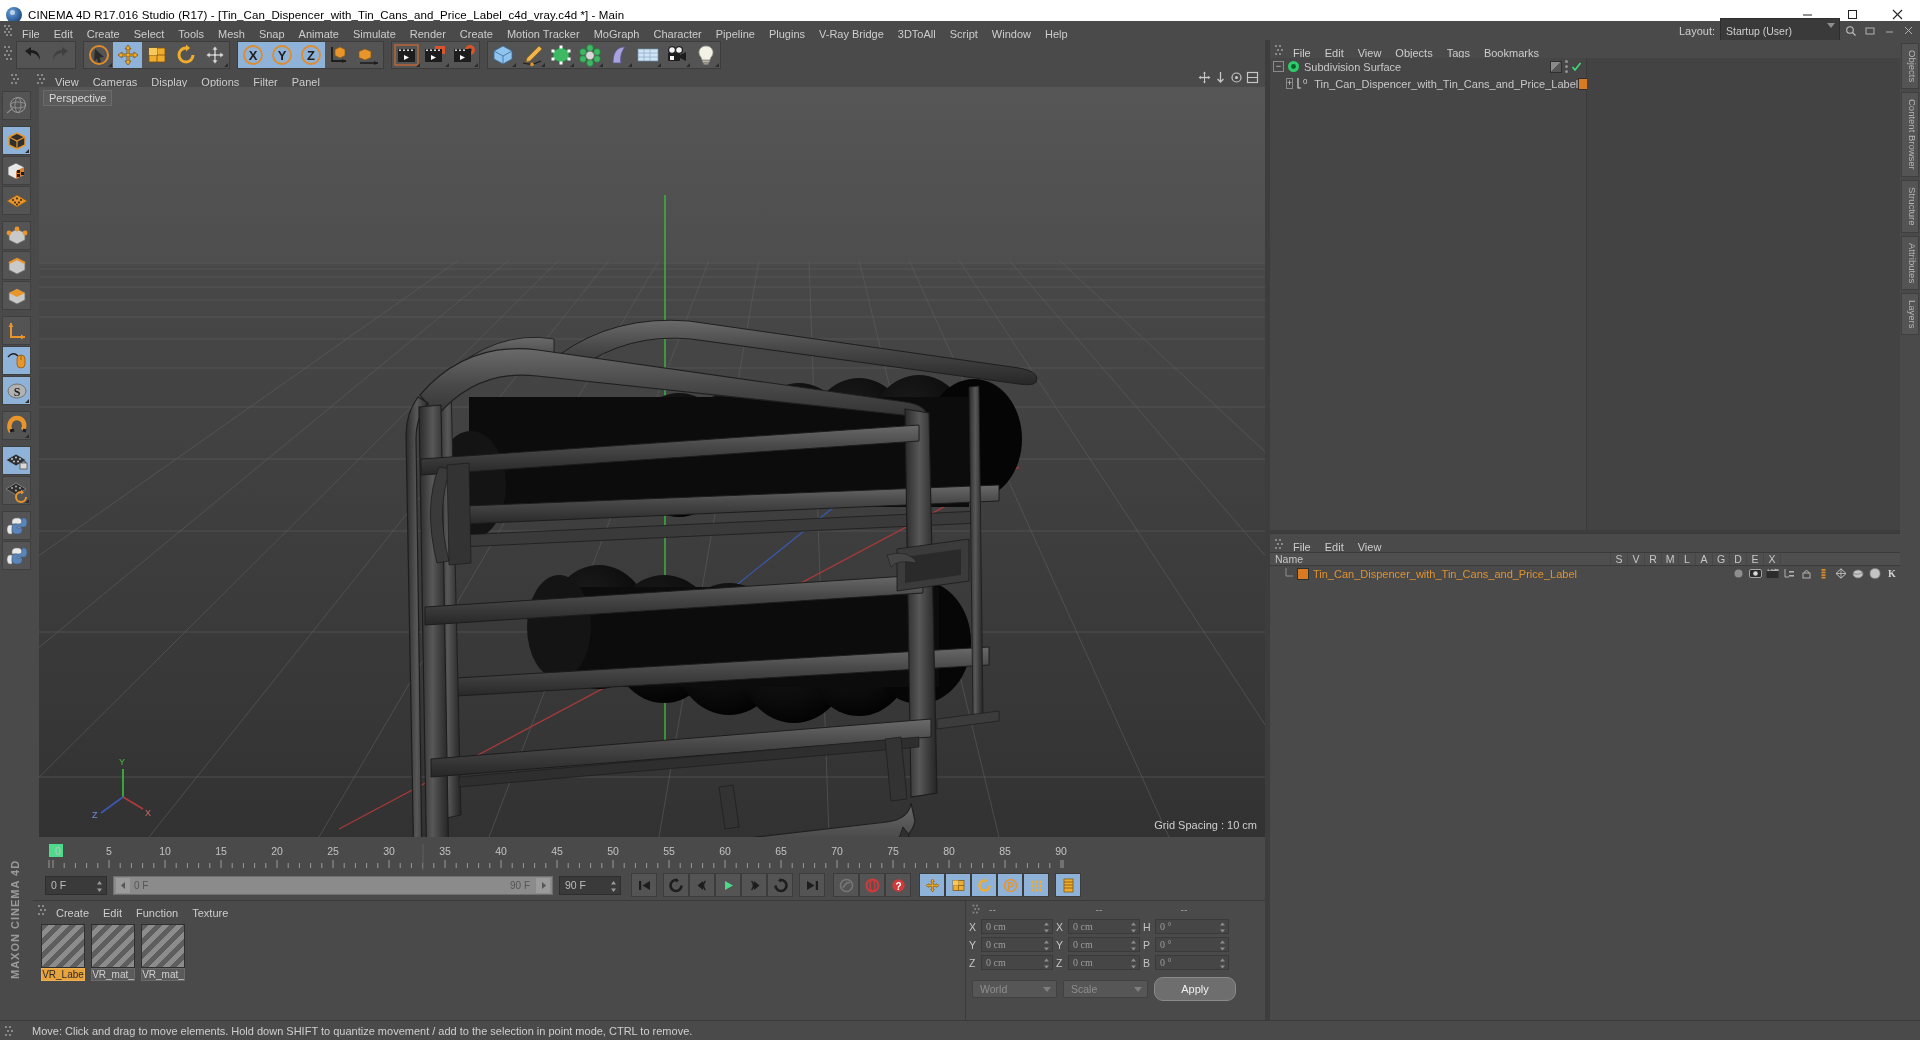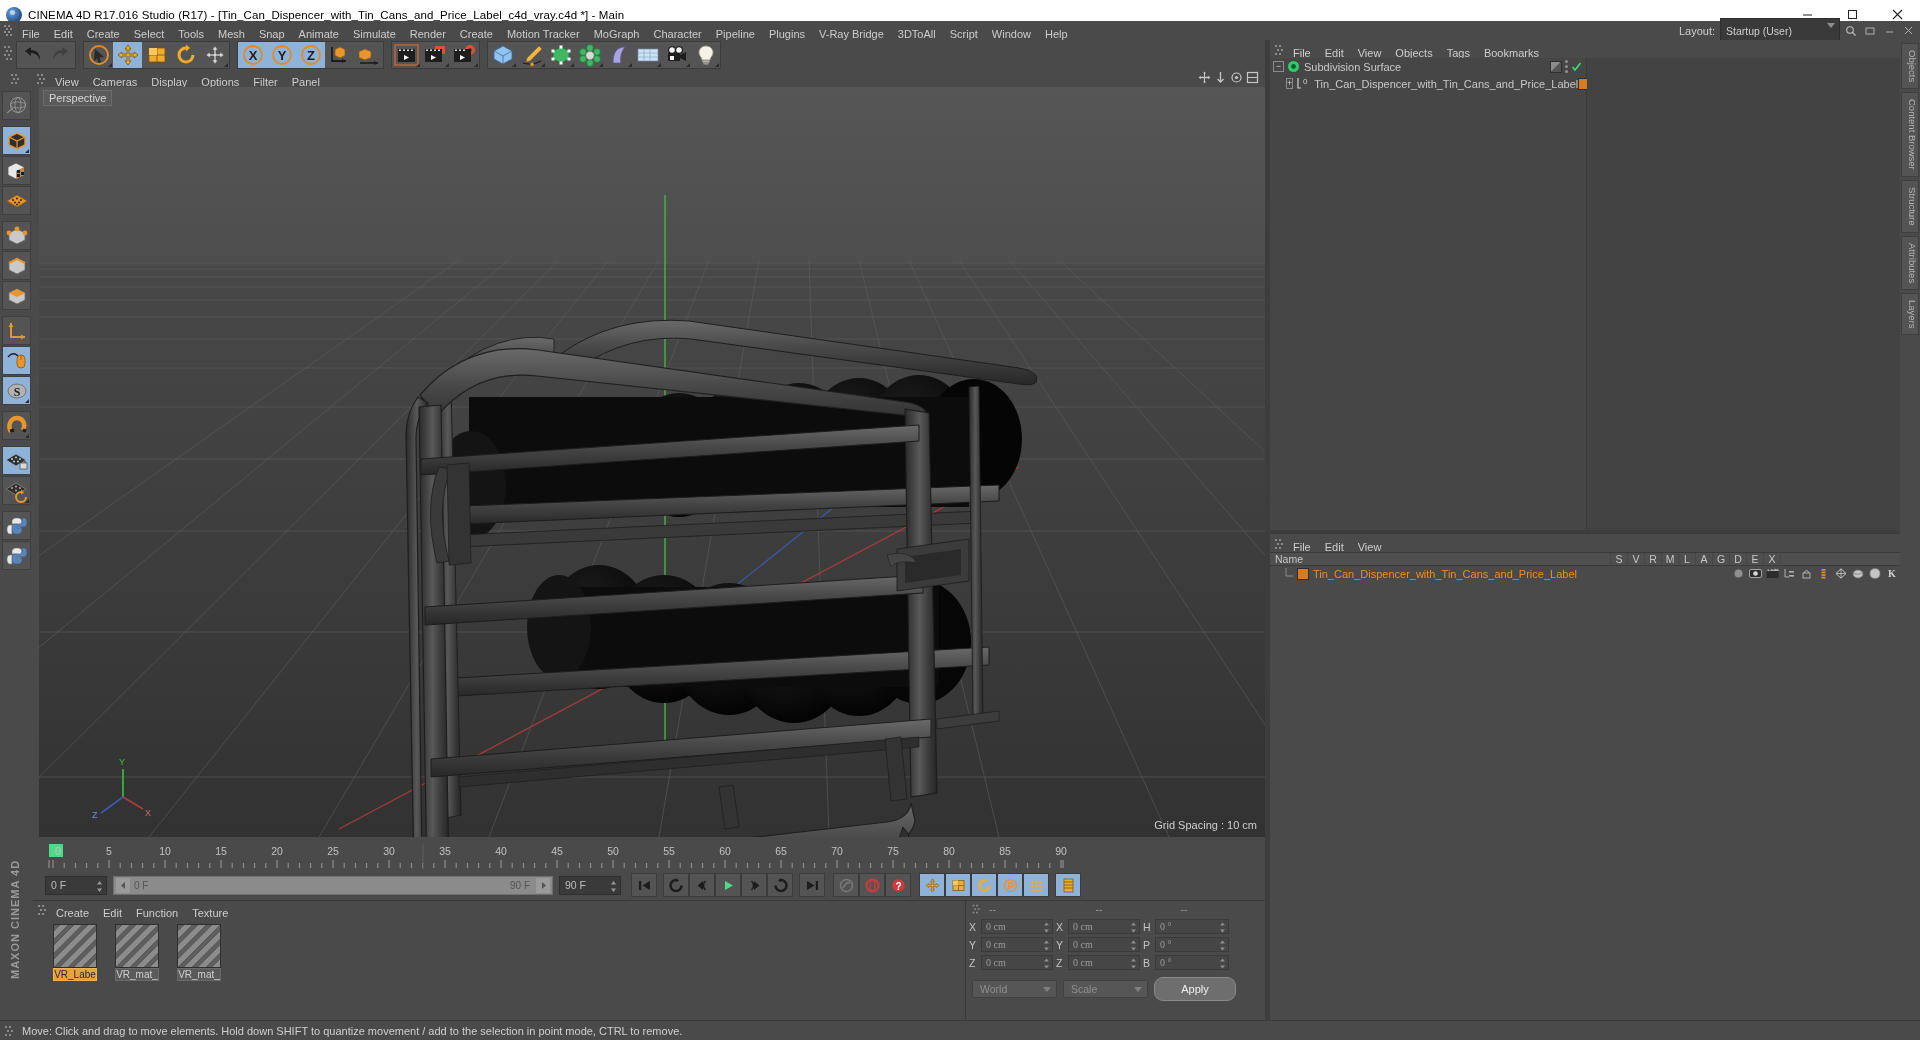--- a/index.html
+++ b/index.html
@@ -88,21 +88,21 @@
   .tbplay{ display:flex; align-items:center; }
   .pbtn{ width:26px;height:24px; background:#545454; border:1px solid #3c3c3c;
     display:flex;align-items:center;justify-content:center; }
   .pbtn.on{ background:#8fb2d8; }
 
   
   .matmgr{ position:absolute; left:33px; top:900px; width:932px; height:120px; background:#4a4a4a;
      border-top:1px solid #3a3a3a; }
   .mmmenu{ height:17px; display:flex; align-items:center; }
   .matgrid{ display:flex; padding:6px 0 0 8px; gap:6px; }
-  .matitem{ width:44px;margin-left:12px; }
+  .matitem{ width:44px; }
   .matswatch{ width:44px;height:44px; border:1px solid #2f2f2f;
     background: repeating-linear-gradient(-45deg,#8c8c8c 0 5px,#5e5e5e 5px 10px); }
   .matname{ font-size:10px; text-align:center; color:#d0d0d0; background:#5a5a5a;
     border:1px solid #6a6a6a; overflow:hidden; white-space:nowrap; height:13px; line-height:12px;}
   .matname.sel{ background:#e8a33d; color:#2a2a2a; border-color:#f0b050; }
 
   
   .coord{ position:absolute; left:965px; top:900px; width:300px; height:120px; background:#4a4a4a;
     border-top:1px solid #3a3a3a; border-left:1px solid #3a3a3a;}
   .coordhdr{ height:16px; display:flex; align-items:center; font-size:10.5px; color:#9b9b9b; }
@@ -148,21 +148,21 @@
   .amcols .namecol{ padding-left:5px; flex:1; color:#c7c7c7; }
   .amcols .cc{ width:17px; text-align:center; color:#c7c7c7; border-left:1px solid #464646;}
   .amrow{ display:flex; align-items:center; height:16px; font-size:11px; padding-left:14px;
     color:#e0922f; }
   .amrow .icons{ margin-left:auto; display:flex; align-items:center; }
   .amrow .icons span{ width:17px; text-align:center; }
 
   
   .statusbar{ position:absolute; left:0; bottom:0; width:1920px; height:20px; background:#4a4a4a;
     display:flex; align-items:center; border-top:1px solid #3a3a3a; }
-  .statusbar .txt{ font-size:11px; color:#cfcfcf; margin-left:6px; }
+  .statusbar .txt{ font-size:11px; color:#cfcfcf; margin-left:16px; }
 
   .sq{ width:12px;height:12px;border:1px solid #2f2f2f; }
   .orange-sq{ background:#d87a22; }
   .grad-sq{ background:linear-gradient(135deg,#8a8a8a 50%, #555 50%); }
   svg{ overflow:visible; }
 </style>
 </head>
 <body>
 
 <div class="titlebar">

